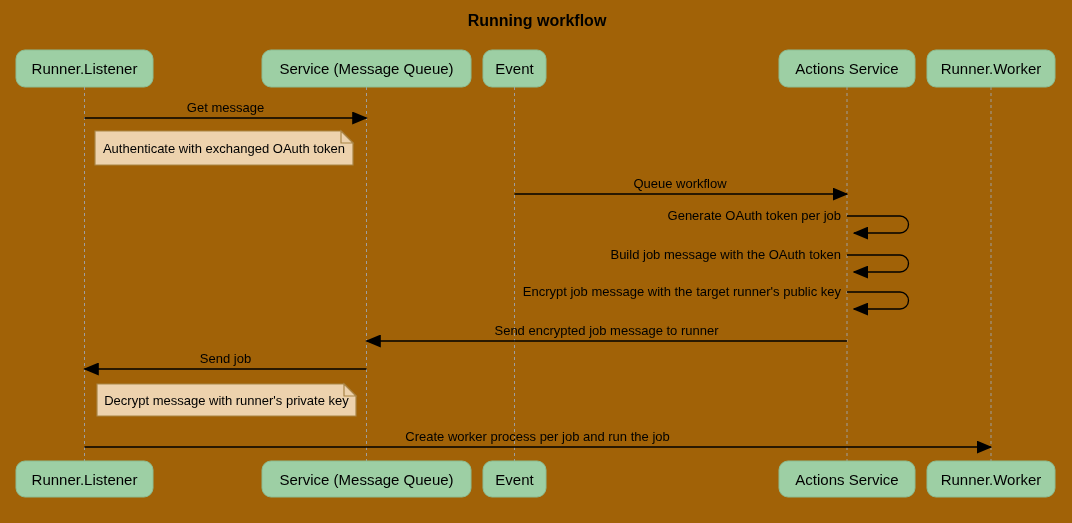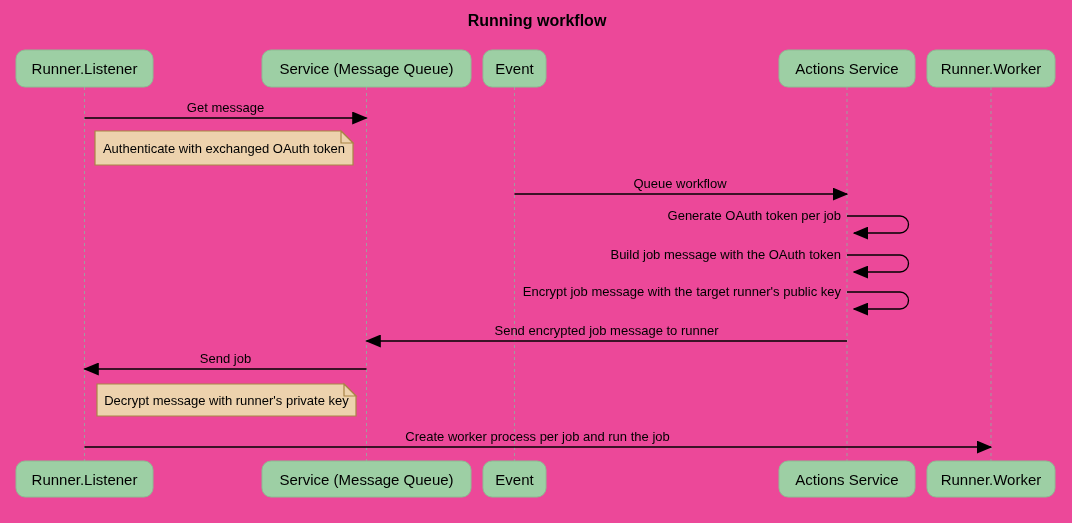--- a/index.html
+++ b/index.html
@@ -1,20 +1,20 @@
 <!DOCTYPE html>
 <html><head>
 <meta charset="utf-8">
 <style>
   html, body { margin: 0; padding: 0; background: #ffffff; }
   .diagram-wrap {
     position: relative;
     width: 1072px;
     height: 523px;
-    background: #ec4899;
+    background: #a16207;
     font-family: "Liberation Sans", "DejaVu Sans", sans-serif;
   }
   svg text {
     font-family: "Liberation Sans", "DejaVu Sans", sans-serif;
     fill: #000000;
   }
   .title-text   { font-size: 16px; font-weight: bold; text-anchor: middle; }
   .actor-label  { font-size: 15px; text-anchor: middle; }
   .msg-label    { font-size: 13px; text-anchor: middle; }
   .msg-label-end{ font-size: 13px; text-anchor: end; }

